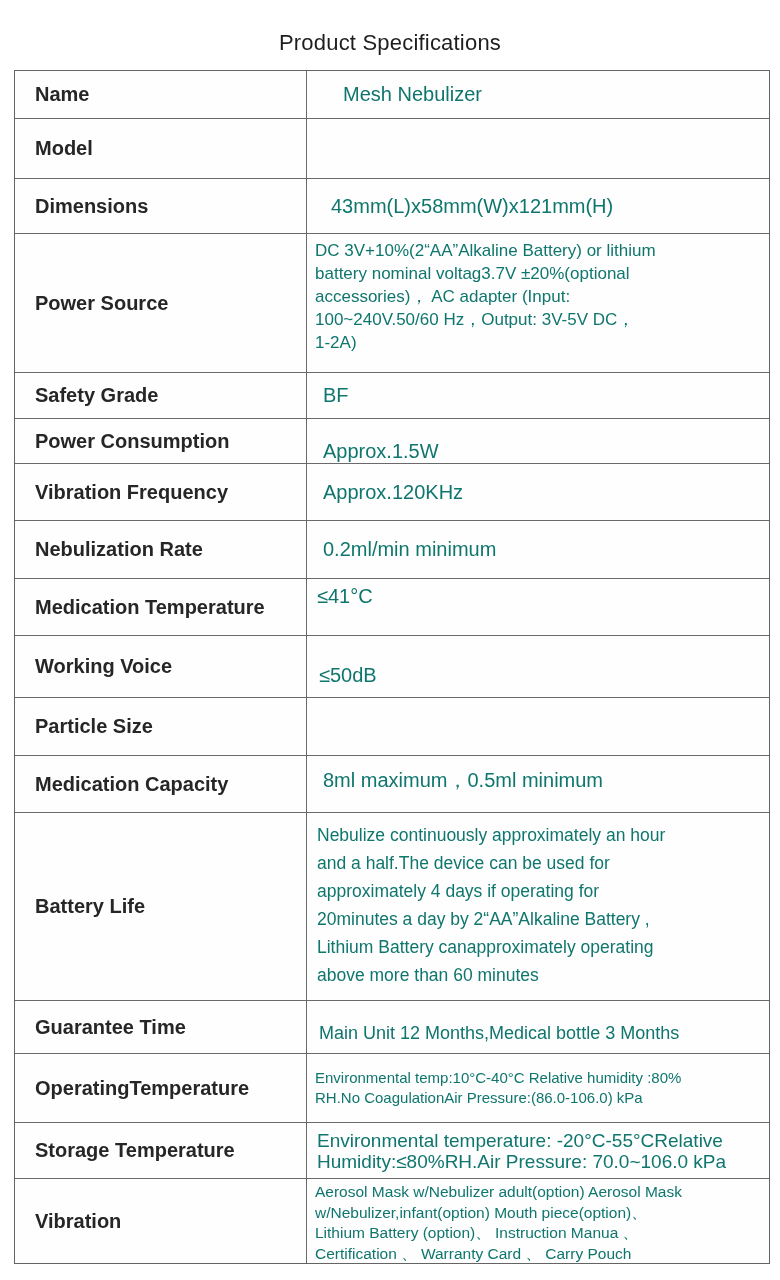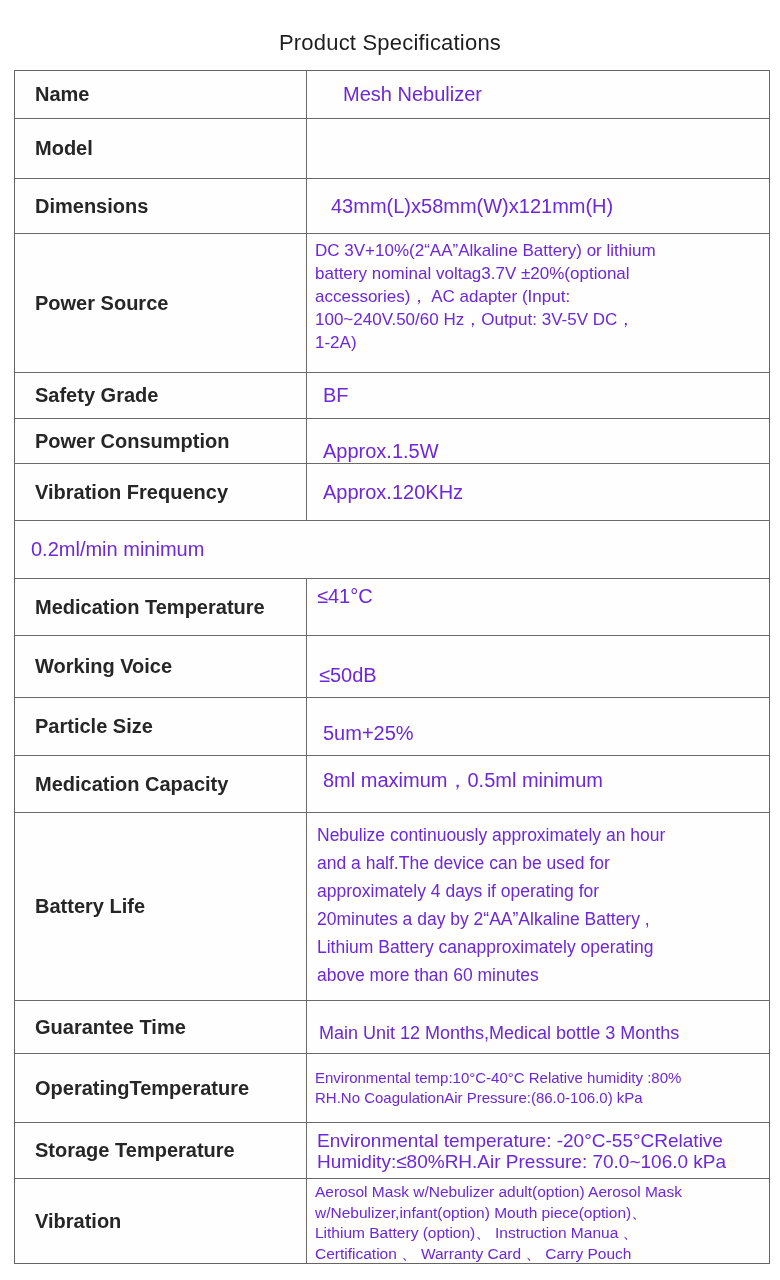--- a/index.html
+++ b/index.html
@@ -17,21 +17,21 @@
     margin-left:14px;width:756px;box-sizing:border-box;
     border:1px solid #646464;background:#fefefe;
   }
   .t-row{display:flex;border-bottom:1px solid #6a6a6a;box-sizing:border-box;}
   .t-row:last-child{border-bottom:none;}
   .cell{box-sizing:border-box;display:flex;align-items:center;overflow:hidden;}
   .lbl{
     width:292px;flex:0 0 292px;border-right:1px solid #6a6a6a;
     padding-left:20px;font-size:20px;color:#262626;font-weight:bold;
   }
-  .val{flex:1;padding-left:16px;font-size:20px;color:#6d28d9;padding-right:4px;}
+  .val{flex:1;padding-left:16px;font-size:20px;color:#0f766e;padding-right:4px;}
   .val span, .lbl span{white-space:pre-line;}
 
   .r1{height:48px}  .r1 .val{padding-left:36px}
   .r2{height:60px}  .r2 .val{padding-left:24px}
   .r3{height:55px}  .r3 .val{padding-left:24px}
   .r4{height:139px} .r4 .val{font-size:17px;line-height:23px;padding-left:8px;align-items:flex-start;padding-top:5px}
   .r5{height:46px}  .r5 .val{padding-left:16px}
   .r6{height:45px}  .r6 .val{align-items:flex-end;padding-top:3px}
   .r7{height:57px}
   .r8{height:58px}
@@ -110,20 +110,23 @@
   <div class="t-row r7">
     <div class="cell lbl">
         <span>Vibration Frequency</span>
       </div>
     <div class="cell val">
         <span>Approx.120KHz</span>
       </div>
   </div>
 
   <div class="t-row r8">
+    <div class="cell lbl">
+        <span>Nebulization Rate</span>
+      </div>
     <div class="cell val">
         <span>0.2ml/min minimum</span>
       </div>
   </div>
 
   <div class="t-row r9">
     <div class="cell lbl">
         <span>Medication Temperature</span>
       </div>
     <div class="cell val">
@@ -136,23 +139,20 @@
         <span>Working Voice</span>
       </div>
     <div class="cell val">
         <span>≤50dB</span>
       </div>
   </div>
 
   <div class="t-row r11">
     <div class="cell lbl">
         <span>Particle Size</span>
-      </div>
-    <div class="cell val">
-        <span>5um+25%</span>
       </div>
   </div>
 
   <div class="t-row r12">
     <div class="cell lbl">
         <span>Medication Capacity</span>
       </div>
     <div class="cell val">
         <span>8ml maximum，0.5ml minimum</span>
       </div>

